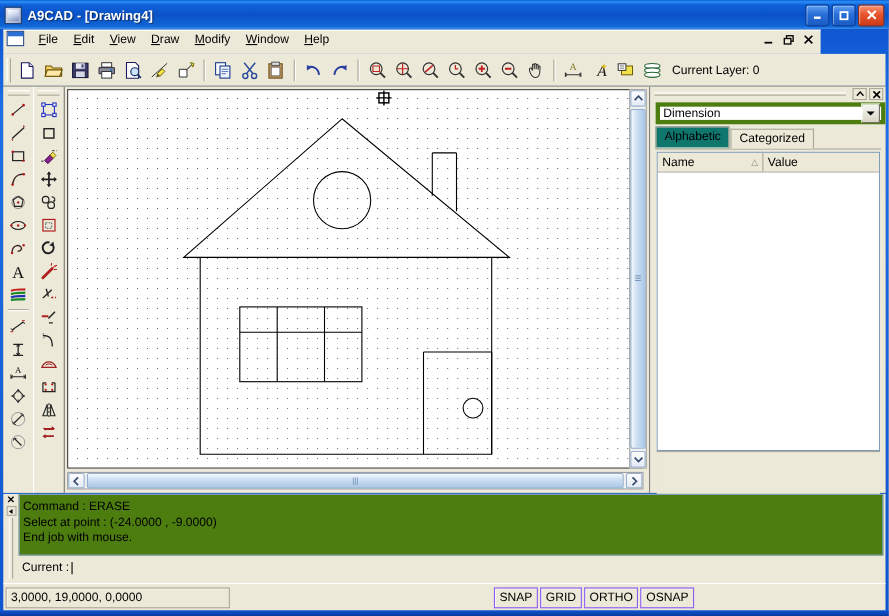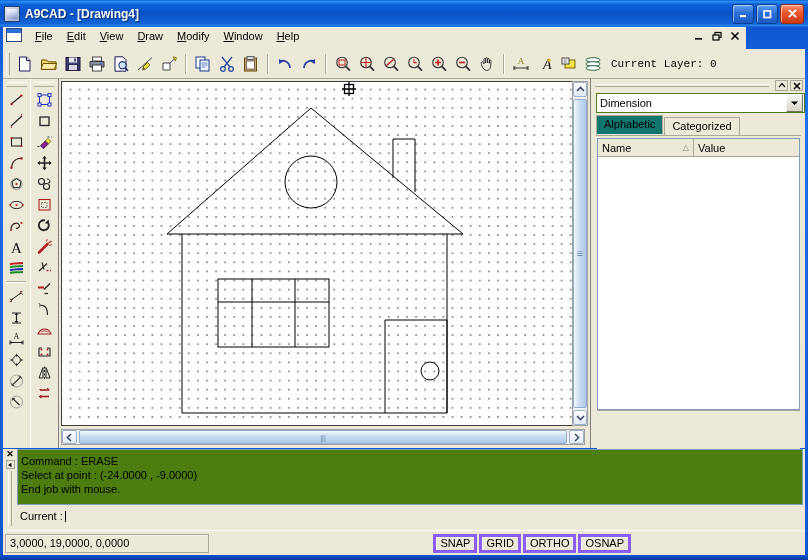--- a/index.html
+++ b/index.html
@@ -98,21 +98,21 @@
     border-left: 1px solid #fff; border-right: 1px solid #aca899;
     flex: none;
   }
   .tb-btn {
     width: 24px; height: 24px; display: flex; align-items: center; justify-content: center;
     flex: none;
   }
   .tb-sep { width: 1px; height: 20px; margin: 0 4px;
     border-left: 1px solid #aca899; border-right: 1px solid #fff; flex:none; }
   .layer-label {
-    margin-left: 6px; font-size: 11px; color:#000; white-space: nowrap; font-family: Liberation Mono, monospace;
+    margin-left: 6px; font-size: 11px; color:#000; white-space: nowrap;
   }
   .tb-spacer { flex: 1; }
 
   
   .client {
     position: absolute; left: 3px; top: 78px; width: 802px; height: 370px;
     background: #9a9a96;
     border-top: 1px solid #aca899;
     display: flex;
   }
@@ -211,21 +211,21 @@
   .pp-gripline {
     flex: 1; height: 3px; margin: 0 4px 0 4px;
     border-top: 1px solid #fff; border-bottom: 1px solid #aca899;
   }
   .pp-minibtn {
     width: 13px; height: 11px; display:flex; align-items:center; justify-content:center;
     border: 1px solid #aca899; background:#ece9d8; font-size: 8px; color:#000;
   }
   .pp-combo {
     margin: 1px 0 0 5px; height: 20px;
-    background: #fff; border: 1px solid #4d7c0f;
+    background: #fff; border: 4px solid #4d7c0f;
     display: flex; align-items: center;
   }
   .pp-combo-text { flex: 1; padding-left: 3px; font-size: 11px; color:#000; }
   .pp-combo-btn {
     width: 17px; height: 18px; margin-right: 1px;
     background: linear-gradient(to bottom,#f6f6f2,#d9d5c6);
     border: 1px solid #fff; border-right-color:#717062; border-bottom-color:#717062;
     display:flex; align-items:center; justify-content:center;
   }
   .pp-tabs {
@@ -312,21 +312,21 @@
   .sb-coords {
     height: 19px; width: 204px; flex: none;
     border: 1px solid #aca899;
     display: flex; align-items: center; padding-left: 4px;
     font-size: 11px; color: #000;
     box-shadow: inset 1px 1px 0 #f7f6f0;
   }
   .sb-gap { flex: 1; }
   .sb-cell {
     height: 19px; min-width: 38px; flex: none;
-    border: 3px solid #8b5cf6;
+    border: 1px solid #8b5cf6;
     display: flex; align-items: center; justify-content: center;
     font-size: 11px; color: #000; padding: 0 4px;
     margin-left: 2px;
     box-shadow: inset 1px 1px 0 #f7f6f0;
   }
   .sb-tail { width: 170px; height: 19px; flex:none; margin-left:2px; }
 
   
   .bottom-frame {
     position: absolute; left: 0; bottom: 0; width: 808px; height: 5px;

